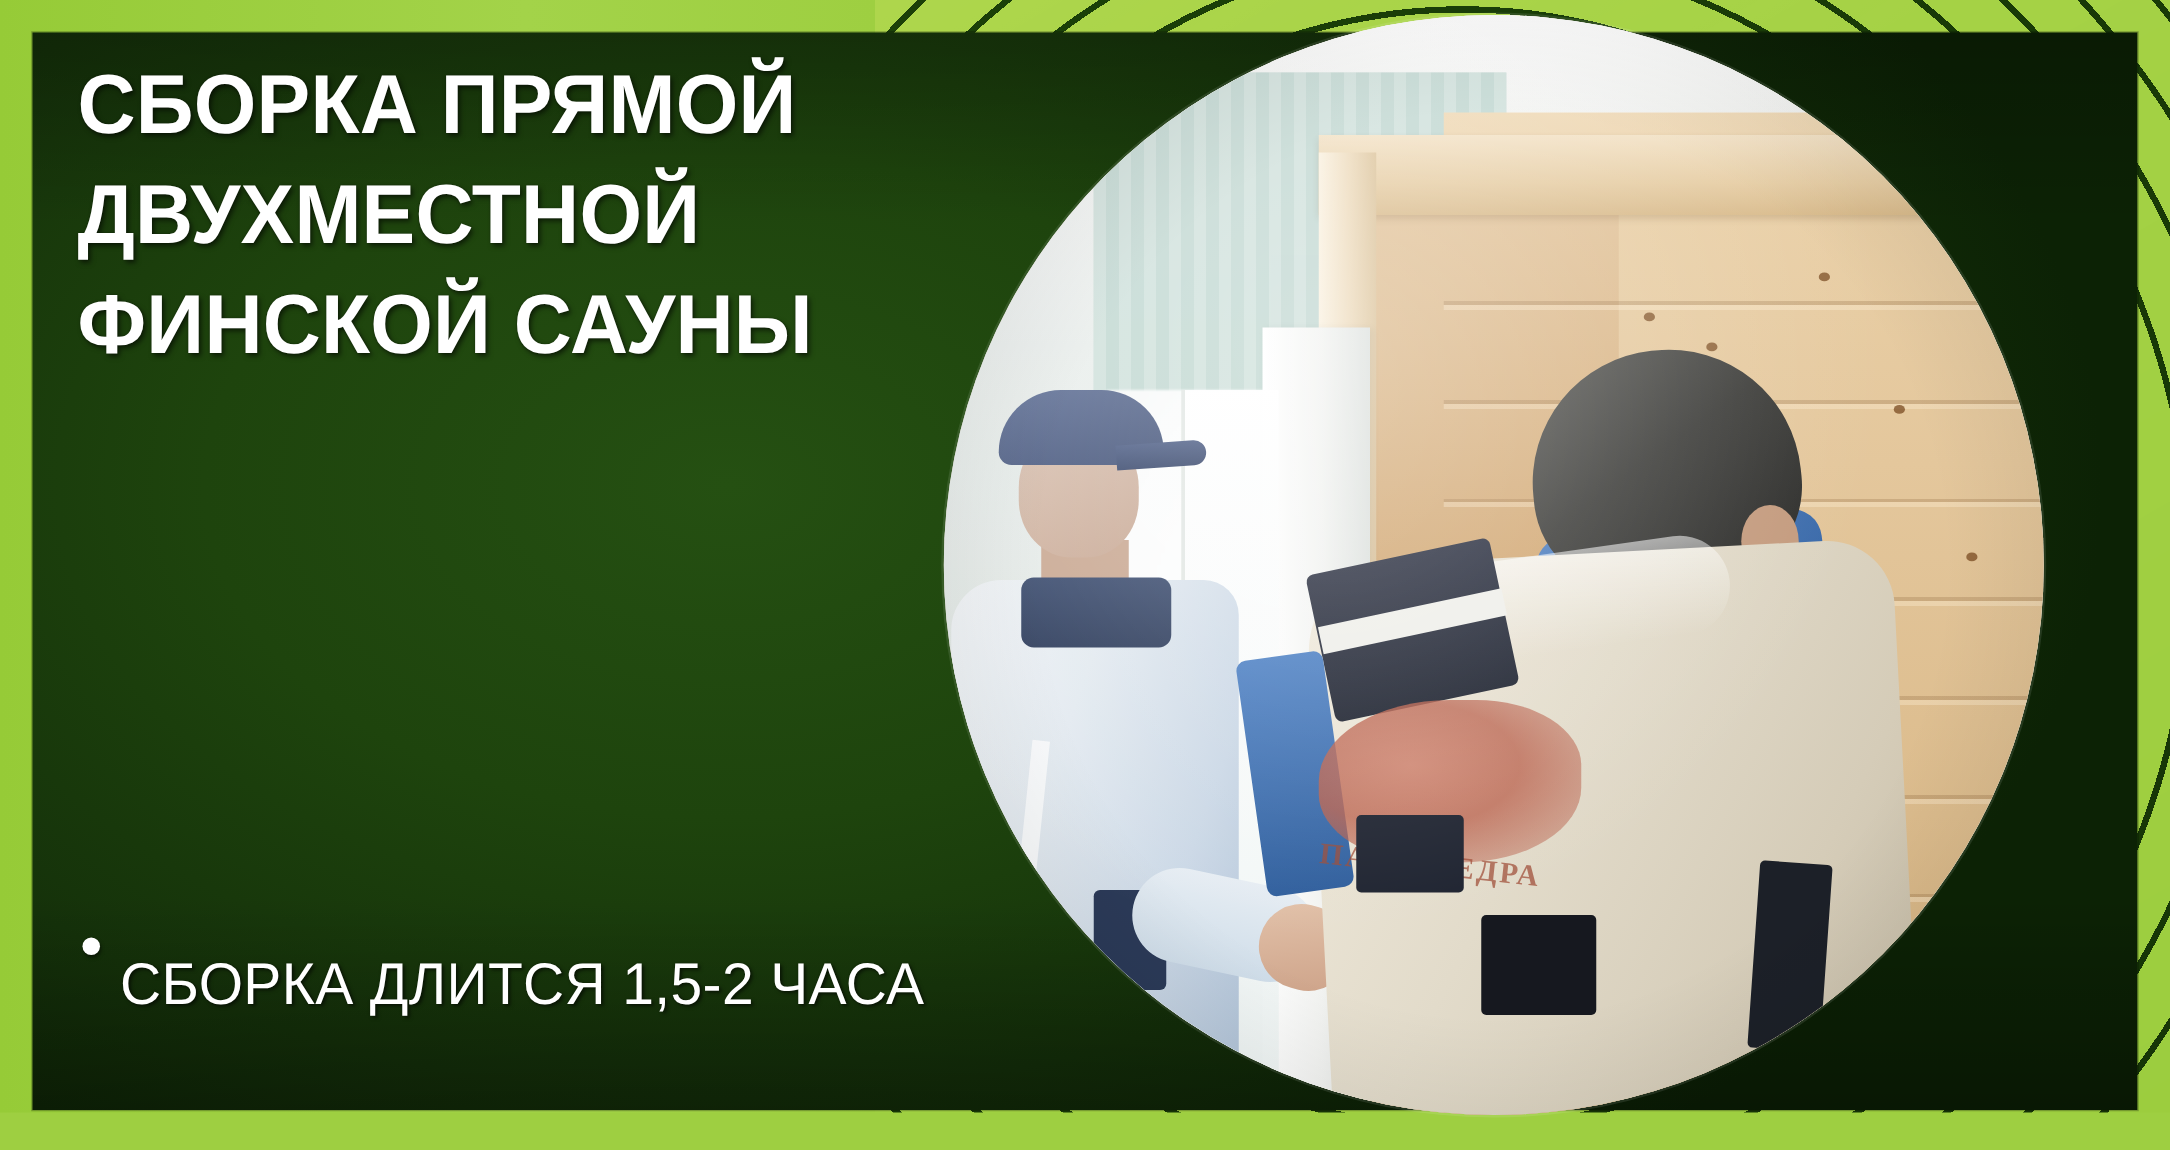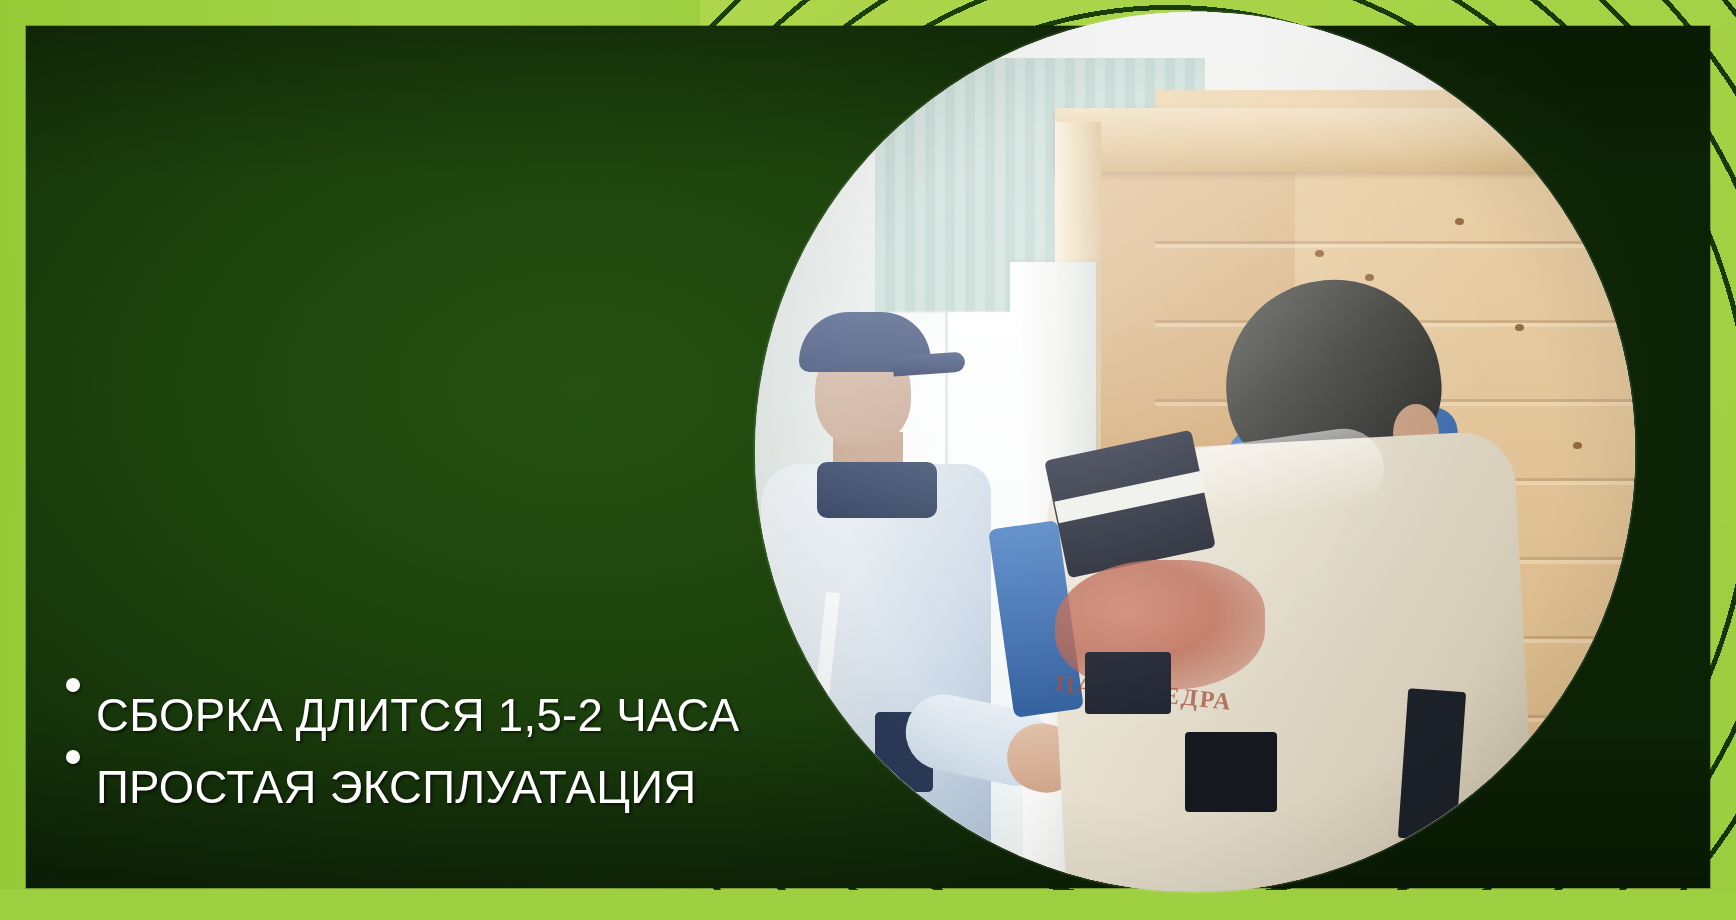--- a/index.html
+++ b/index.html
@@ -374,29 +374,30 @@
 
 <div id="banner">
 
   <div class="stripe-layer"></div>
   <div class="stripe-sheen"></div>
   <div class="frame-solid-left"></div>
   <div class="frame-solid-bottom"></div>
 
   <div class="panel">
 
+    <div class="headline">
+      <span class="headline-line">СБОРКА ПРЯМОЙ</span>
+      <span class="headline-line">ДВУХМЕСТНОЙ</span>
+      <span class="headline-line">ФИНСКОЙ САУНЫ</span>
+    </div>
 
     <div class="bullets">
       <div class="bullet-row">
         <span class="bullet-dot"></span>
         <span class="bullet-text">СБОРКА ДЛИТСЯ 1,5-2 ЧАСА</span>
-      </div>
-      <div class="bullet-row">
-        <span class="bullet-dot"></span>
-        <span class="bullet-text">ПРОСТАЯ ЭКСПЛУАТАЦИЯ</span>
       </div>
     </div>
 
   </div>
 
   <div class="photo-circle">
     <span class="sr">Двое рабочих в спецодежде собирают деревянную финскую сауну в помещении</span>
 
     <div class="ph ph-room"></div>
     <div class="ph ph-ceiling"></div>

